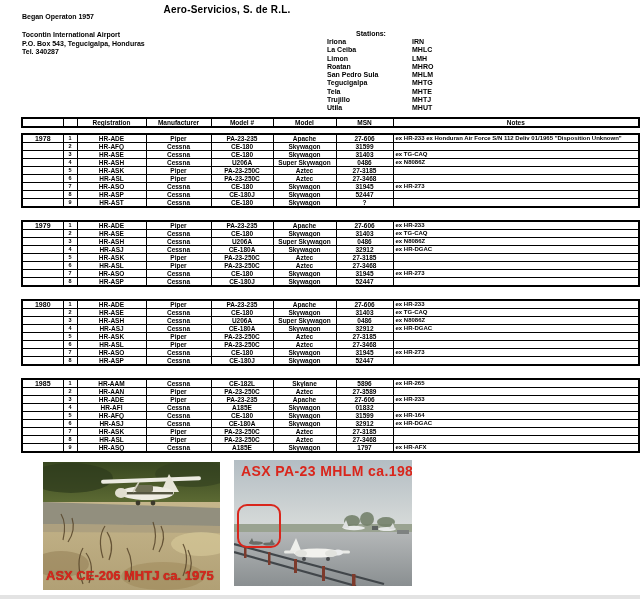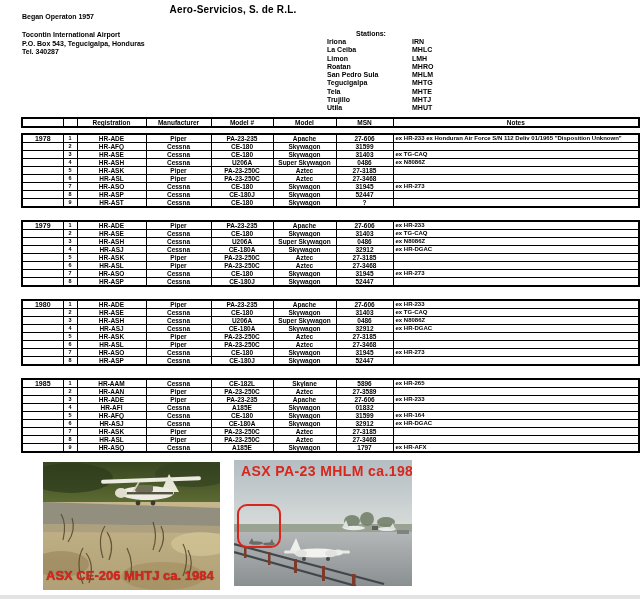--- a/index.html
+++ b/index.html
@@ -1,19 +1,19 @@
 <!DOCTYPE html>
 <html><head>
 <meta charset="utf-8">
 <style>
   html,body{margin:0;padding:0;background:#fff;}
   .sheet{position:relative;width:640px;height:599px;background:#ffffff;overflow:hidden;
          font-family:"Liberation Sans",sans-serif;color:#000;}
   
-  .page-title{position:absolute;left:83px;top:4px;width:300px;text-align:center;
+  .page-title{position:absolute;left:77px;top:4px;width:300px;text-align:center;
               font-size:10px;font-weight:bold;letter-spacing:.2px;}
   .began{position:absolute;left:22px;top:13px;font-size:7px;font-weight:bold;}
   .address{position:absolute;left:22px;top:31px;font-size:7px;font-weight:bold;line-height:8.5px;}
   .stations-label{position:absolute;left:356px;top:30px;font-size:7px;font-weight:bold;}
   .stations{position:absolute;left:327px;top:38px;font-size:7px;font-weight:bold;line-height:8.3px;}
   .station-row{display:flex;}
   .st-name{width:85px;}
   .st-code{width:50px;}
   
   .tables{position:absolute;left:21px;top:117px;width:617px;}
@@ -607,21 +607,21 @@
       <ellipse cx="120" cy="114" rx="42" ry="14" fill="#97804f" opacity=".4"></ellipse>
       <g stroke="#57452a" stroke-width="1.2" fill="none" opacity=".85">
         <path d="M20,78 q4,-16 -2,-26 M25,80 q8,-12 4,-24"></path>
         <path d="M60,96 q-6,-20 2,-32 M66,98 q6,-16 -2,-28"></path>
         <path d="M110,88 q5,-14 0,-28 M116,90 q8,-14 2,-26"></path>
         <path d="M40,122 q-8,-22 0,-36 M46,121 q6,-18 -3,-30"></path>
         <path d="M86,120 q6,-18 -2,-34"></path>
         <path d="M140,114 q7,-18 0,-32 M146,112 q5,-12 -1,-24"></path>
       </g>
     </svg>
-    <div class="caption caption-left">ASX CE-206 MHTJ ca. 1984</div>
+    <div class="caption caption-left">ASX CE-206 MHTJ ca. 1975</div>
   </div>
 
   <div class="photo photo-right">
     <svg viewBox="0 0 178 126" width="178" height="126">
       <defs>
         <linearGradient id="lg-sky" x1="0" y1="0" x2="0" y2="1">
           <stop offset="0" stop-color="#b3bdc3"></stop>
             <stop offset="1" stop-color="#dadddb"></stop>
         </linearGradient>
         <linearGradient id="lg-tarmac" x1="0" y1="0" x2="0" y2="1">

